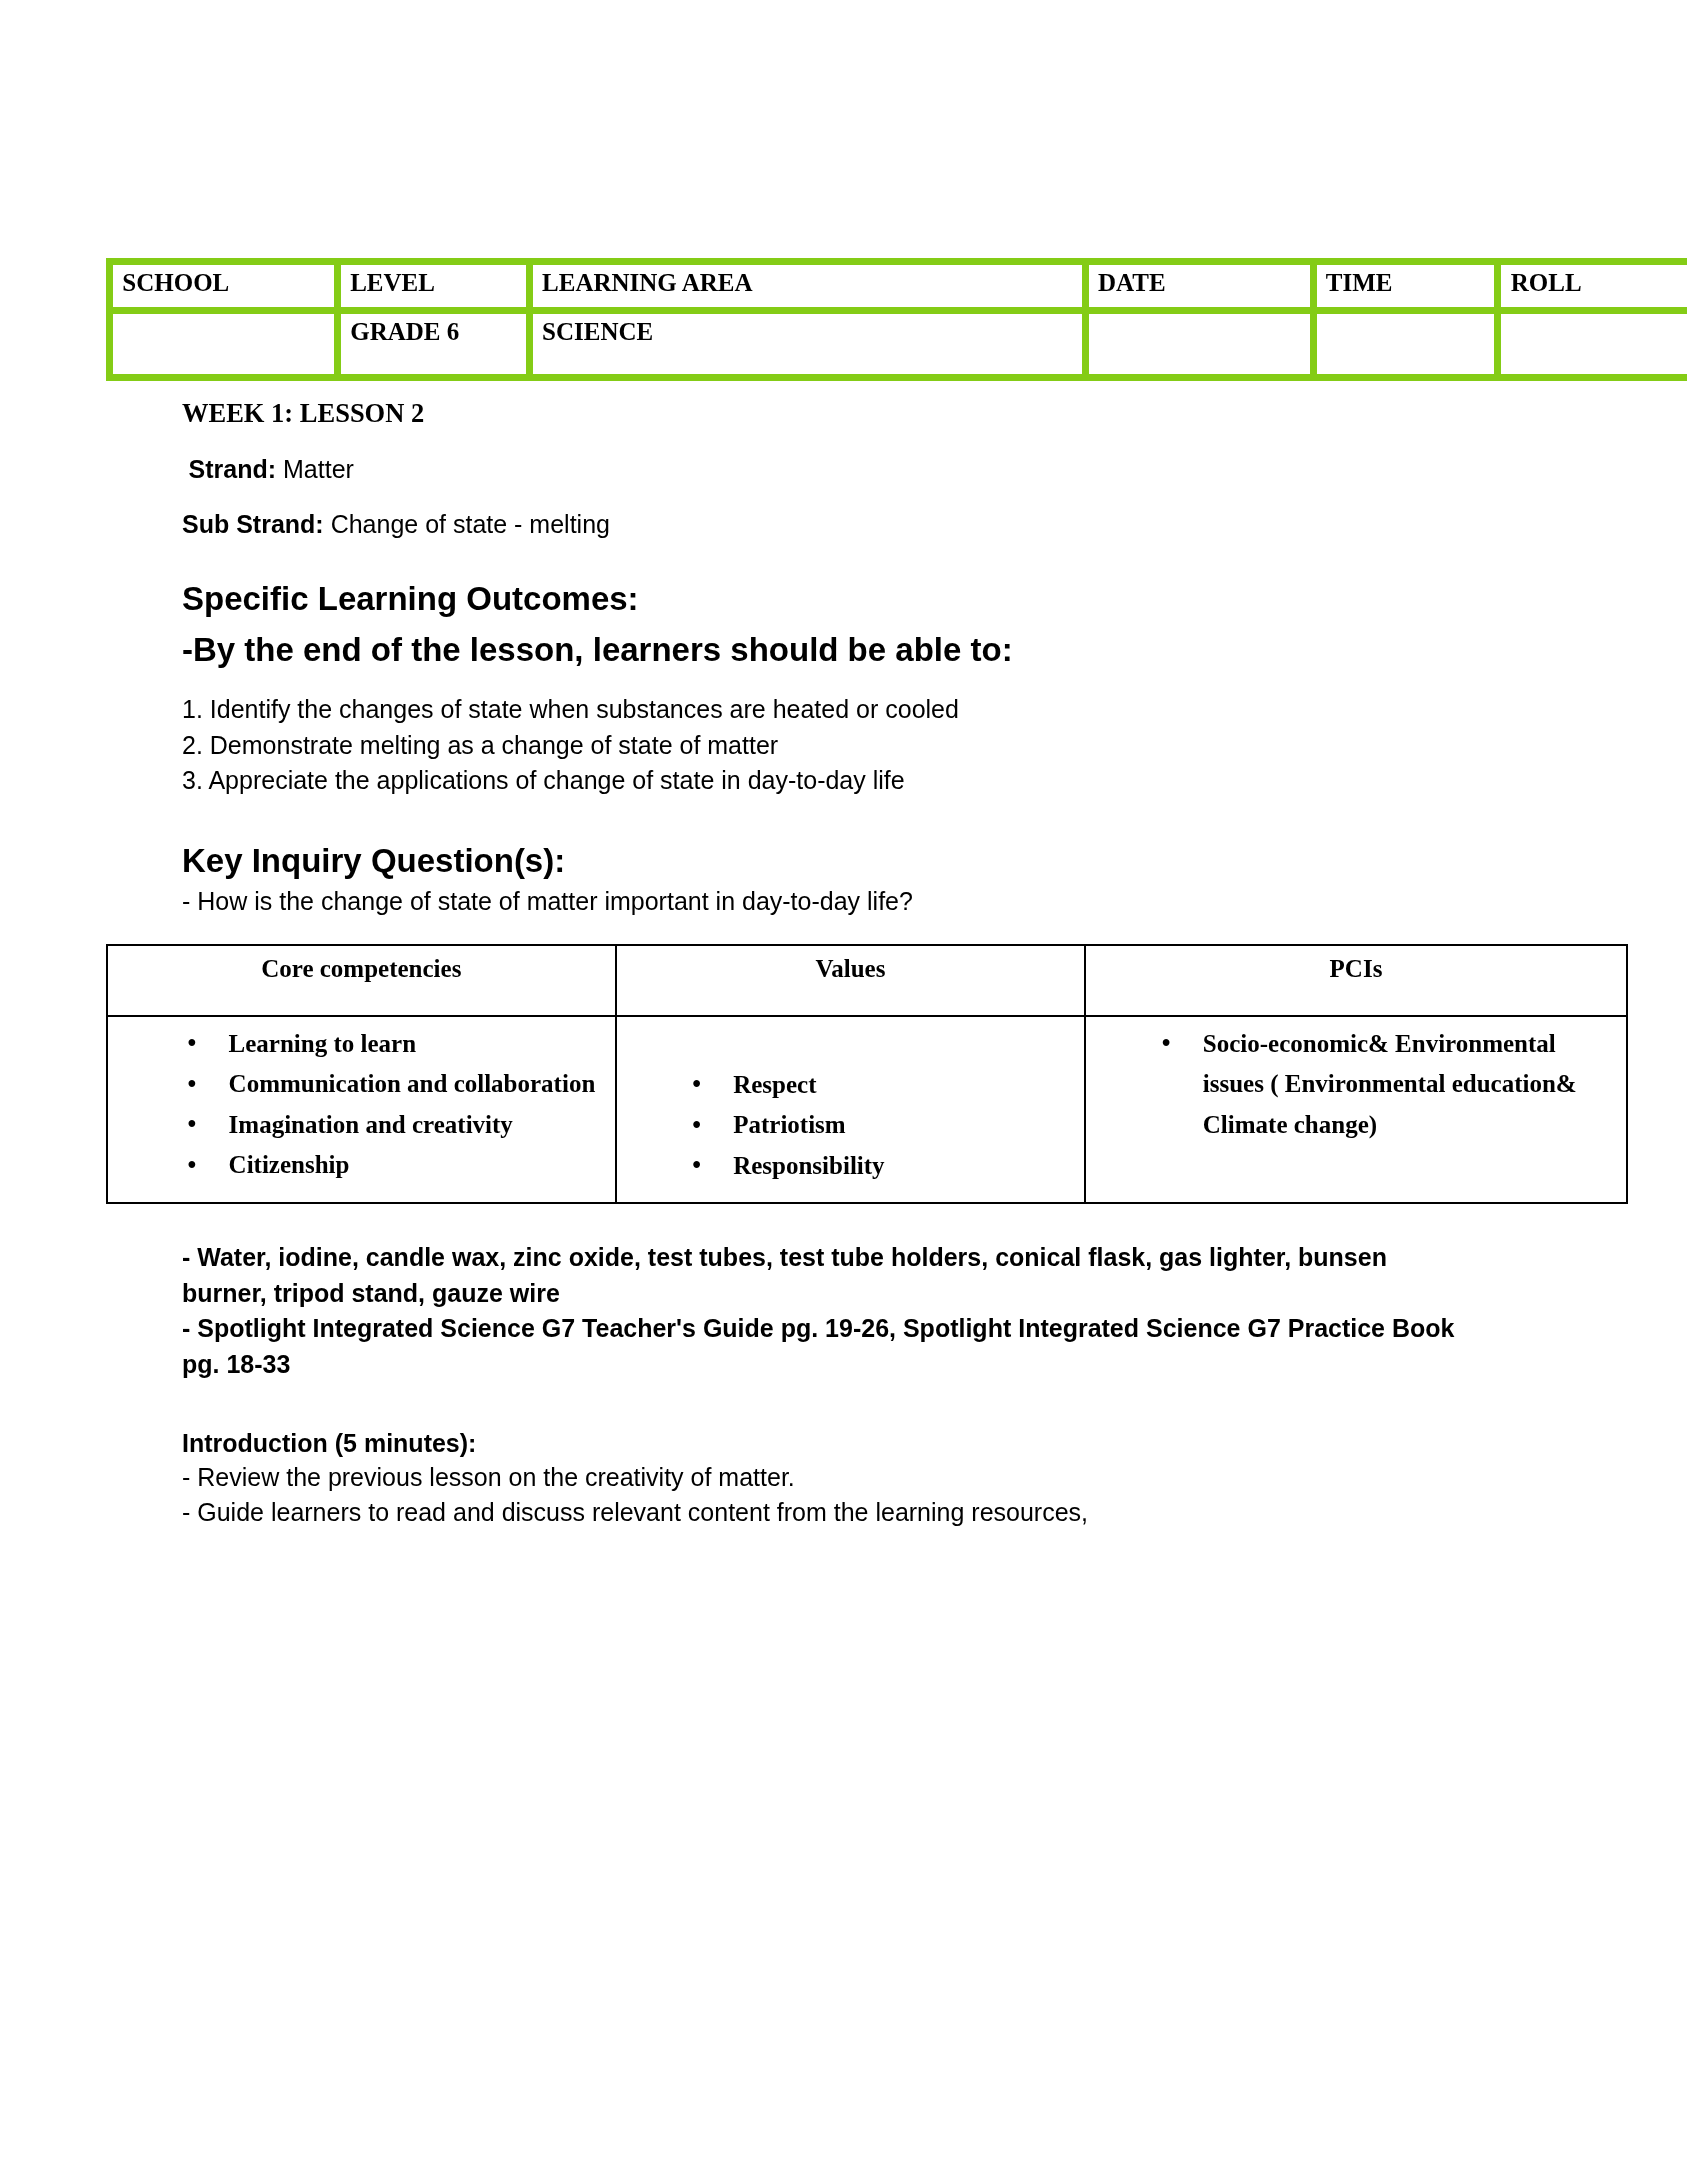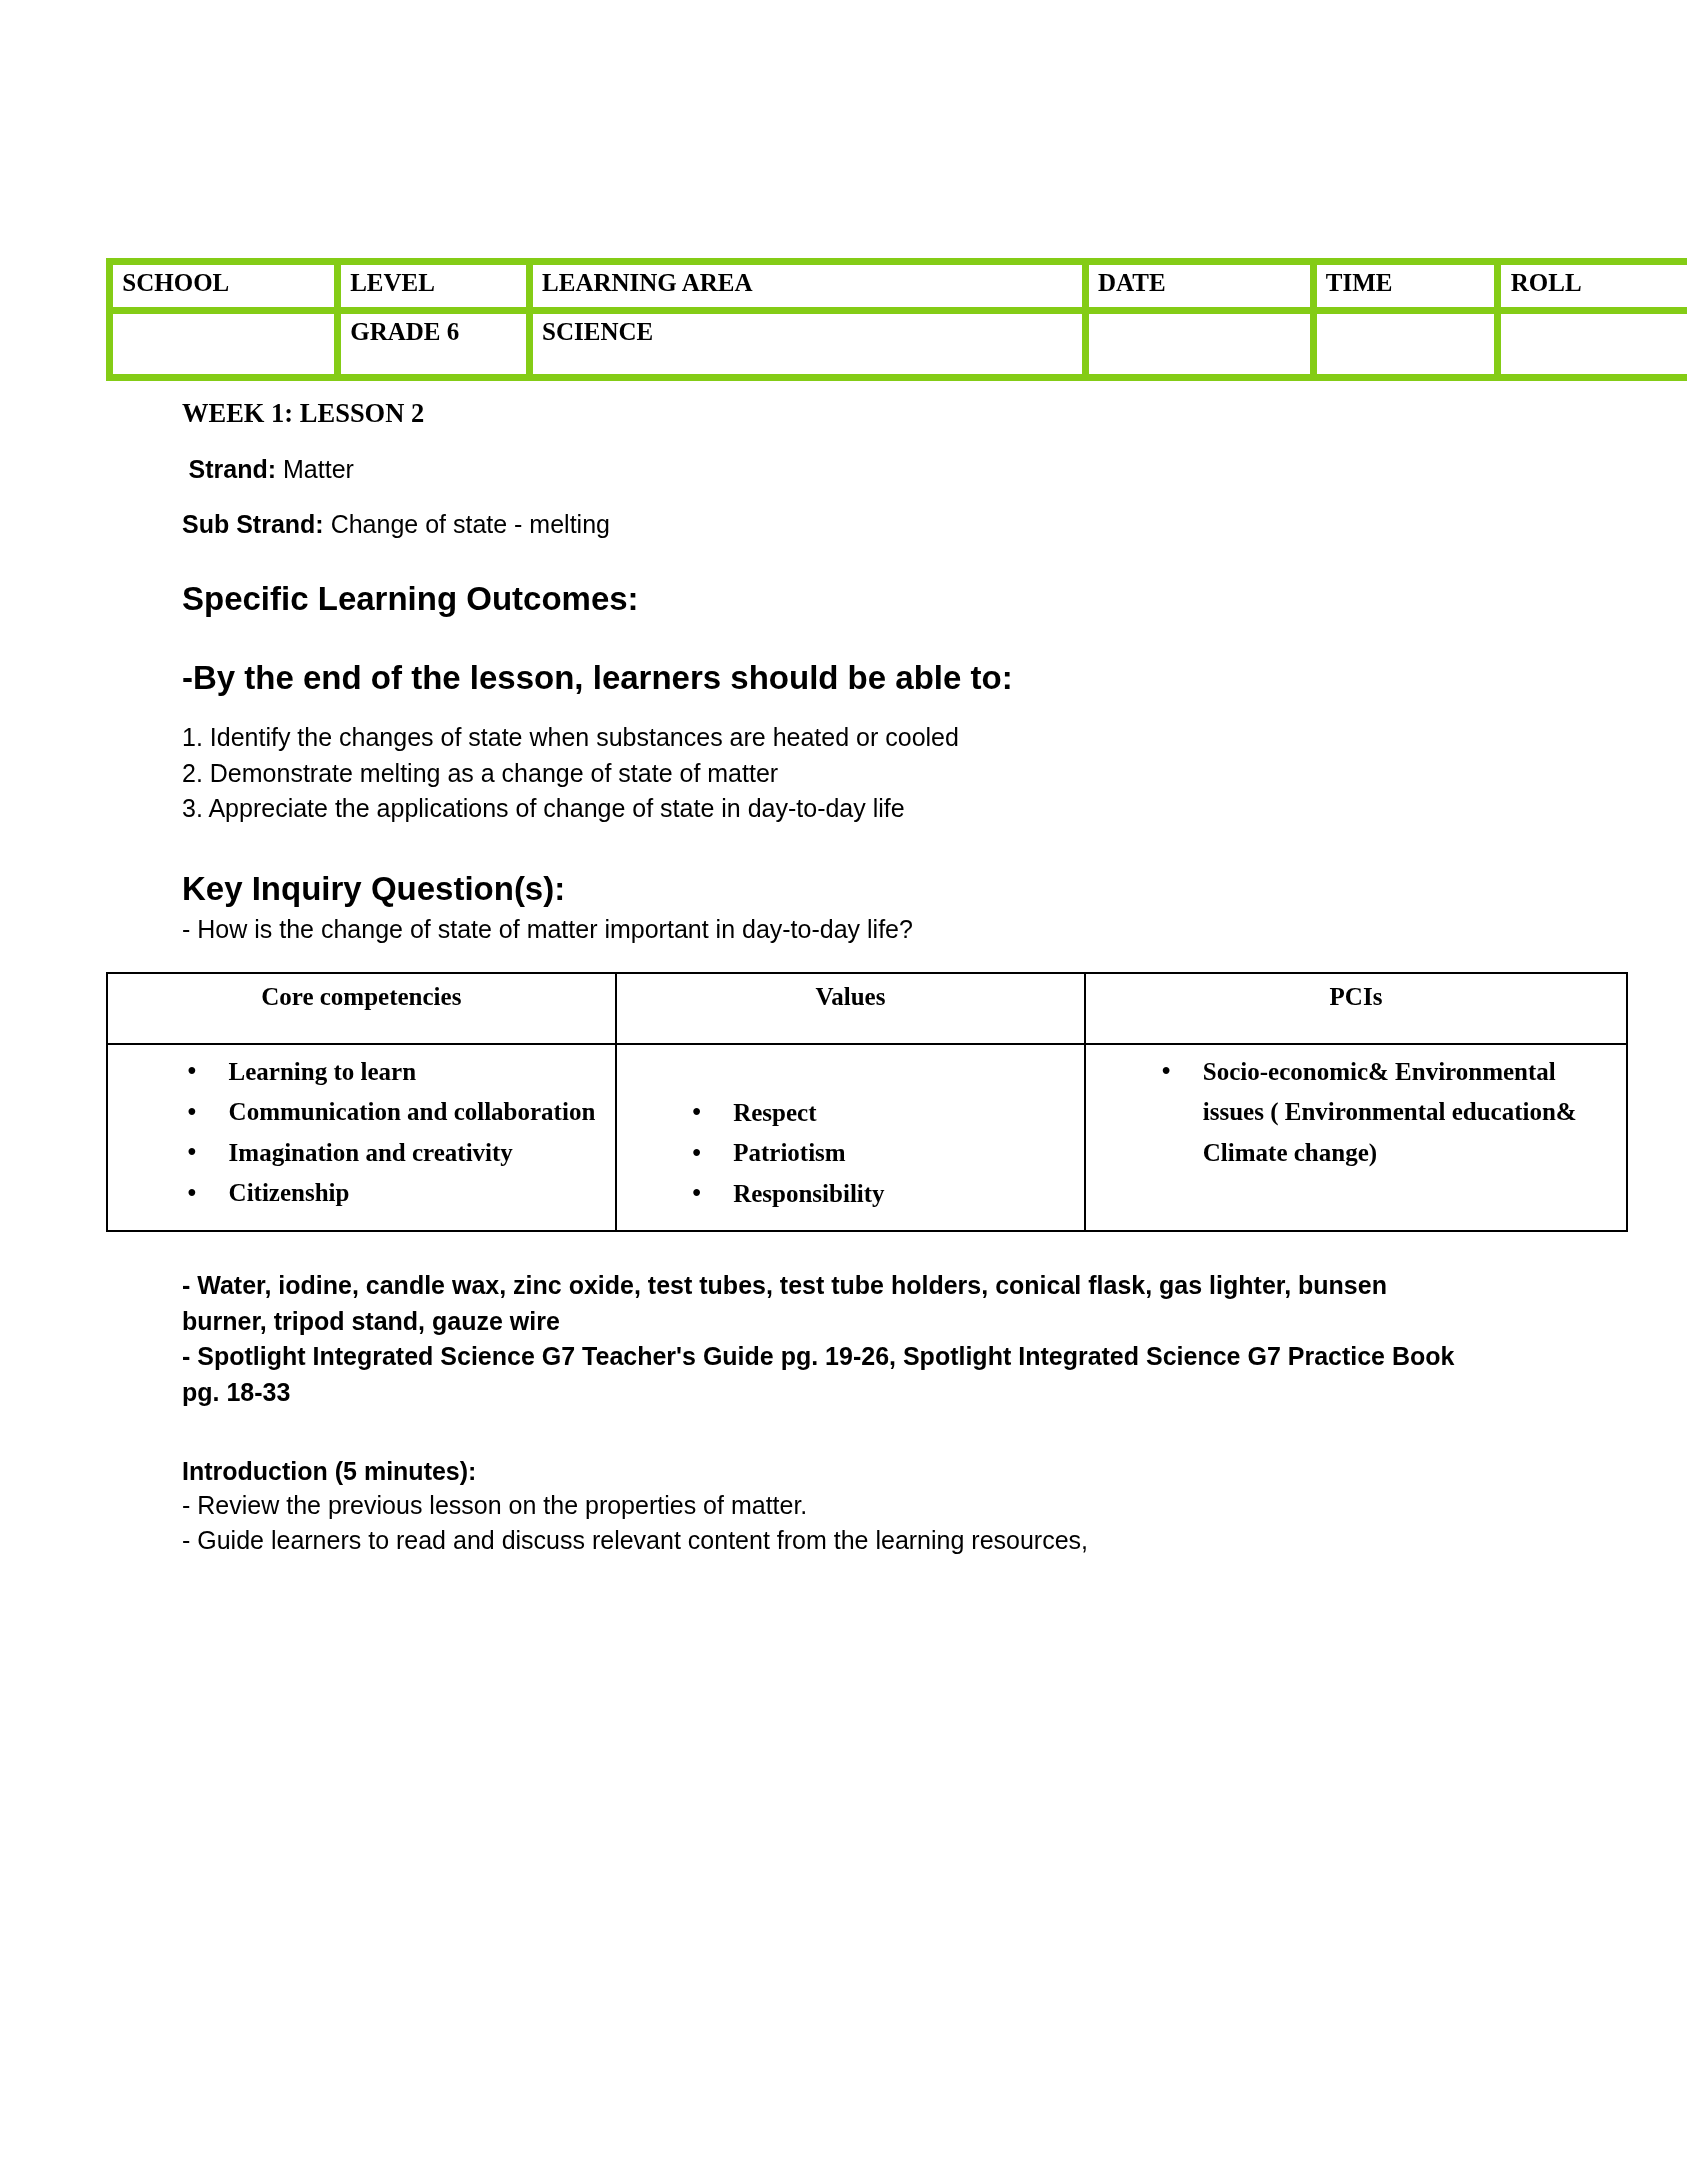--- a/index.html
+++ b/index.html
@@ -71,21 +71,21 @@
     font-weight: bold;
   }
   .field-indent { padding-left: 6.6px; }
 
   .heading {
     font-size: 33px;
     font-weight: bold;
     line-height: 1.3;
     margin-top: 38px;
   }
-  .heading.tight { margin-top: 36px; }
+  .heading.tight { margin-top: 8px; }
 
   .outcome-list {
     margin-top: 20px;
   }
   .outcome-list .item {
     font-size: 25px;
     line-height: 1.42;
   }
 
   .kiq-block { margin-top: 41px; }
@@ -254,20 +254,20 @@
   <div class="body-wrap">
 
     <div class="section">
       <div class="para">- Water, iodine, candle wax, zinc oxide, test tubes, test tube holders, conical flask, gas lighter, bunsen burner, tripod stand, gauze wire</div>
       <div class="para">- Spotlight Integrated Science G7 Teacher's Guide pg. 19-26, Spotlight Integrated Science G7 Practice Book pg. 18-33</div>
     </div>
 
 
     <div class="section gap-lg">
       <div class="head">Introduction (5 minutes):</div>
-      <div class="line">- Review the previous lesson on the properties of matter.</div>
+      <div class="line">- Review the previous lesson on the creativity of matter.</div>
       <div class="line">- Guide learners to read and discuss relevant content from the learning resources,</div>
     </div>
 
   </div>
 
 </div>
 
 
 </body></html>

